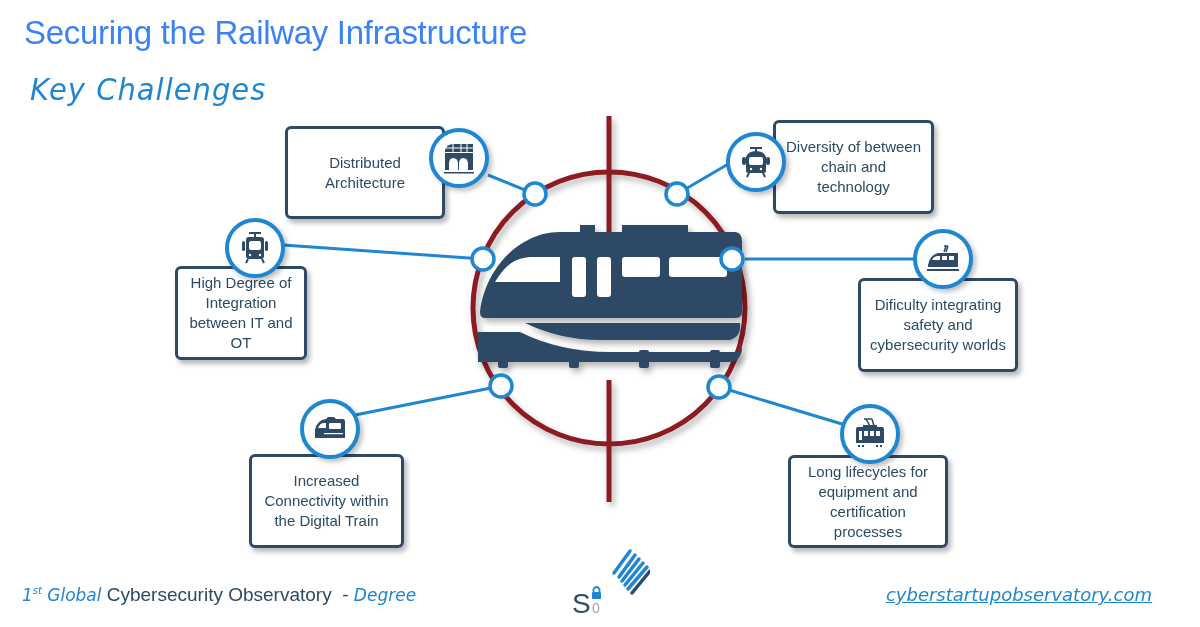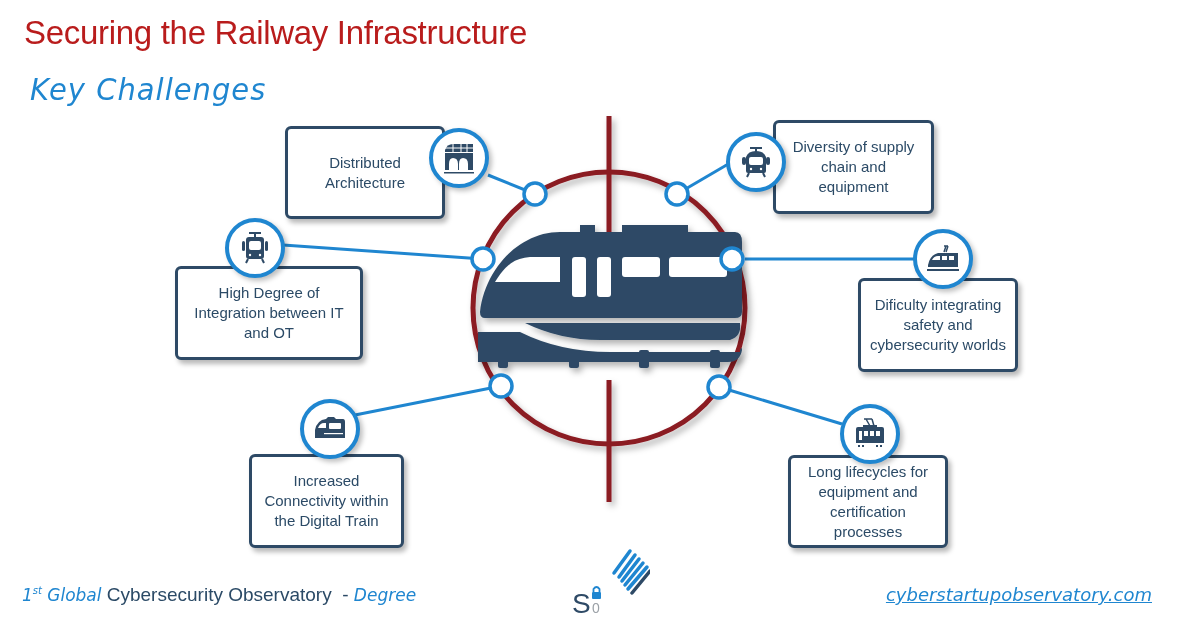--- a/index.html
+++ b/index.html
@@ -1,18 +1,18 @@
 <!DOCTYPE html>
 <html><head>
 <meta charset="utf-8">
 <style>
   html, body { margin:0; padding:0; }
   body { width:1200px; height:627px; position:relative; background:#ffffff; overflow:hidden;
          font-family:"Liberation Sans", sans-serif; color:#2b4a66; }
-  .title { position:absolute; left:24px; top:14px; font-size:33px; color:#b91c1c; letter-spacing:-0.3px; }
+  .title { position:absolute; left:24px; top:14px; font-size:33px; color:#3b82f6; letter-spacing:-0.3px; }
   .subtitle { position:absolute; left:30px; top:72px; font-size:29px; color:#1f86d0;
               font-family:"DejaVu Sans", sans-serif; font-style:italic; font-weight:normal; letter-spacing:1px; transform:scaleY(1.05); }
   svg.canvas { position:absolute; left:0; top:0; }
   .box { position:absolute; background:#fff; border:3px solid #2e4a66; border-radius:6px;
          box-shadow:3px 4px 5px rgba(0,0,0,0.28); display:flex; align-items:center; justify-content:center;
          text-align:center; font-size:15px; line-height:20px; color:#2b4a66; box-sizing:border-box; padding:4px 8px; }
   .ico { position:absolute; width:60px; height:60px; border-radius:50%; background:#fff; border:4px solid #1f86d0;
          box-sizing:border-box; box-shadow:3px 3px 5px rgba(0,0,0,0.25); display:flex; align-items:center; justify-content:center; }
   .footer-left { position:absolute; left:22px; top:584px; font-size:19px; color:#2b4a66; white-space:nowrap; }
   .hand { font-family:"DejaVu Sans", sans-serif; font-style:italic; color:#1f86d0; font-size:17px; }
@@ -76,23 +76,23 @@
     <circle cx="732" cy="259" r="11"></circle>
     <circle cx="501" cy="386" r="11"></circle>
     <circle cx="719" cy="387" r="11"></circle>
   </g>
 </svg>
 
 <div class="box" style="left:285px;top:126px;width:160px;height:93px;">
   <span style="max-width:110px;">Distributed Architecture</span>
 </div>
 <div class="box" style="left:773px;top:120px;width:161px;height:94px;">
-  <span style="max-width:140px;">Diversity of supply chain and equipment</span>
-</div>
-<div class="box" style="left:175px;top:266px;width:188px;height:94px;">
+  <span style="max-width:140px;">Diversity of between chain and technology</span>
+</div>
+<div class="box" style="left:175px;top:266px;width:132px;height:94px;">
   <span>High Degree of Integration between IT and OT</span>
 </div>
 <div class="box" style="left:858px;top:278px;width:160px;height:94px;text-align:center;">
   <span>Dificulty integrating safety and cybersecurity worlds</span>
 </div>
 <div class="box" style="left:249px;top:454px;width:155px;height:94px;">
   <span style="max-width:140px;">Increased Connectivity within the Digital Train</span>
 </div>
 <div class="box" style="left:788px;top:455px;width:160px;height:93px;align-items:center;">
   <span style="max-width:140px;">Long lifecycles for equipment and certification processes</span>

